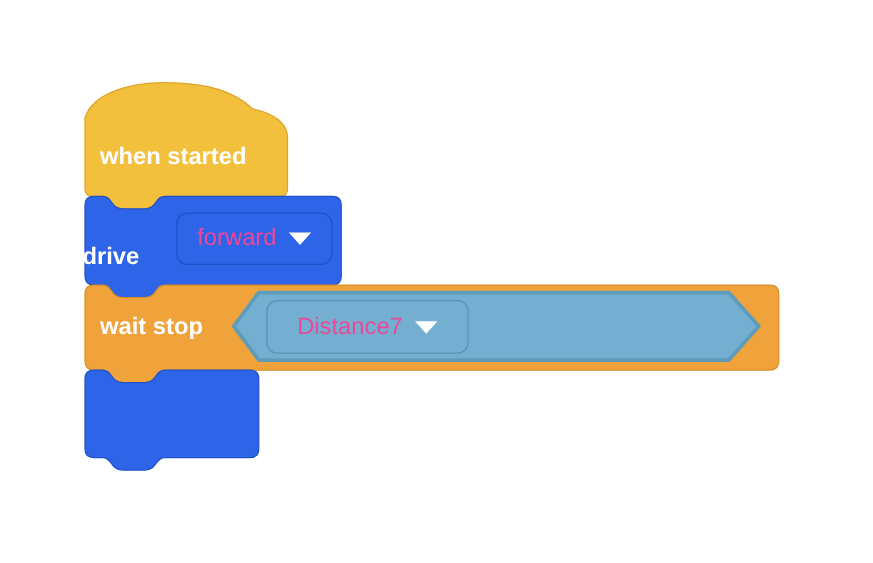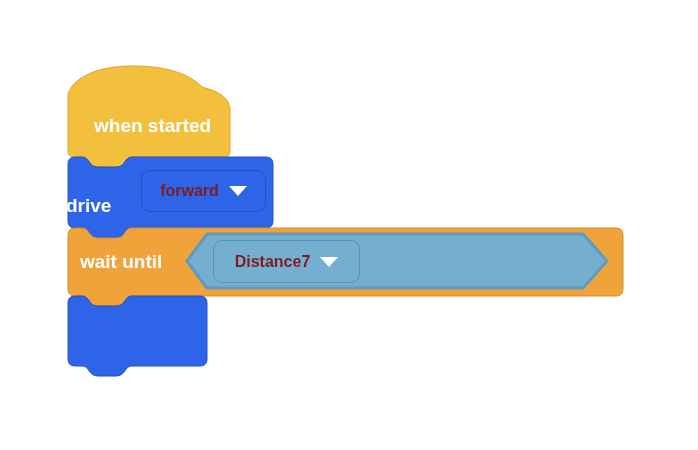--- a/index.html
+++ b/index.html
@@ -31,63 +31,63 @@
     align-items:center;
     justify-content:center;
     gap:10px;
     border-radius:9px;
     box-sizing:border-box;
     cursor:pointer;
   }
   .dropdown-blue{border:1.5px solid #2151c6;}
   .dropdown-lightblue{border:1.5px solid #5795b8;}
   .dropdown-label{
-    font-size:16px;
-    font-weight:700;
-    color:#7f1d1d;
+    font-size:19px;
+    font-weight:400;
+    color:#ec4899;
     white-space:nowrap;
     user-select:none;
   }
   .dropdown-arrow{
     width:0;height:0;
     border-left:9px solid transparent;
     border-right:9px solid transparent;
     border-top:10px solid #ffffff;
   }
 </style>
 </head>
 <body>
 
 <div class="workspace">
 
   <div class="block" style="left:66px;top:64px;width:170px;height:106px;">
     <svg width="170" height="106" viewBox="0 0 170 106">
       <path class="hat-path" d="M 2,30 C 8,12 34,2 66,2 C 100,2 122,9 136,23 Q 162,29 164,44 L 164,87 Q 164,93 158,93 L 66,93 C 58,93 60,103 50,103 L 32,103 C 22,103 24,93 16,93 L 8,93 Q 2,93 2,87 Z" fill="#F2C03D"></path>
     </svg>
-    <span class="block-label" style="left:28px;top:50px;">when started</span>
+    <span class="block-label" style="left:14px;top:50px;">when started</span>
   </div>
 
   <div class="block" style="left:66px;top:155px;width:214px;height:94px;">
     <svg width="214" height="94" viewBox="0 0 214 94">
       <path class="blue-path" d="M 9,2 L 16,2 C 24,2 22,12 32,12 L 50,12 C 60,12 58,2 66,2 L 200,2 Q 207,2 207,9 L 207,66 Q 207,73 200,73 L 66,73 C 58,73 60,83 50,83 L 32,83 C 22,83 24,73 16,73 L 9,73 Q 2,73 2,66 L 2,9 Q 2,2 9,2 Z" fill="#2E64E8"></path>
     </svg>
     <span class="block-label" style="left:0;top:24px;margin-top:15px;">drive</span>
     <div class="dropdown dropdown-blue" style="left:75px;top:15px;width:125px;height:42px;">
       <span class="dropdown-label">forward</span>
       <span class="dropdown-arrow"></span>
     </div>
   </div>
 
   <div class="block" style="left:66px;top:225px;width:560px;height:92px;">
     <svg width="560" height="92" viewBox="0 0 560 92">
       <path class="orange-path" d="M 9,3 L 16,3 C 24,3 22,13 32,13 L 50,13 C 60,13 58,3 66,3 L 550,3 Q 557,3 557,10 L 557,64 Q 557,71 550,71 L 66,71 C 58,71 60,81 50,81 L 32,81 C 22,81 24,71 16,71 L 9,71 Q 2,71 2,64 L 2,10 Q 2,3 9,3 Z" fill="#F0A23B"></path>
       <path class="bool-path" d="M 121,36 L 141,9 L 517,9 L 541,36 L 517,63 L 141,63 Z" fill="#74AFD1"></path>
     </svg>
-    <span class="block-label" style="left:14px;top:25px;">wait until</span>
-    <div class="dropdown dropdown-lightblue" style="left:147px;top:15px;width:147px;height:43px;">
+    <span class="block-label" style="left:14px;top:25px;">wait stop</span>
+    <div class="dropdown dropdown-lightblue" style="left:147px;top:15px;width:162px;height:43px;">
       <span class="dropdown-label">Distance7</span>
       <span class="dropdown-arrow"></span>
     </div>
   </div>
 
   <div class="block" style="left:66px;top:293px;width:158px;height:96px;">
     <svg width="158" height="96" viewBox="0 0 158 96">
       <path class="blue-path" d="M 9,3 L 16,3 C 24,3 22,13 32,13 L 50,13 C 60,13 58,3 66,3 L 134,3 Q 141,3 141,10 L 141,66 Q 141,73 134,73 L 66,73 C 58,73 60,83 50,83 L 32,83 C 22,83 24,73 16,73 L 9,73 Q 2,73 2,66 L 2,10 Q 2,3 9,3 Z" fill="#2E64E8"></path>
     </svg>
   </div>

